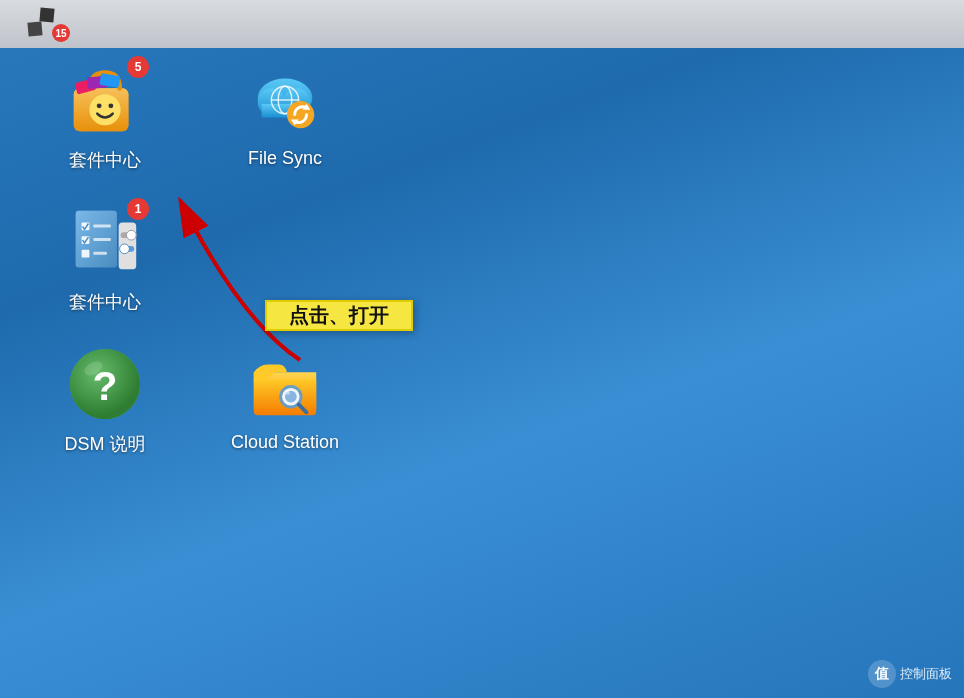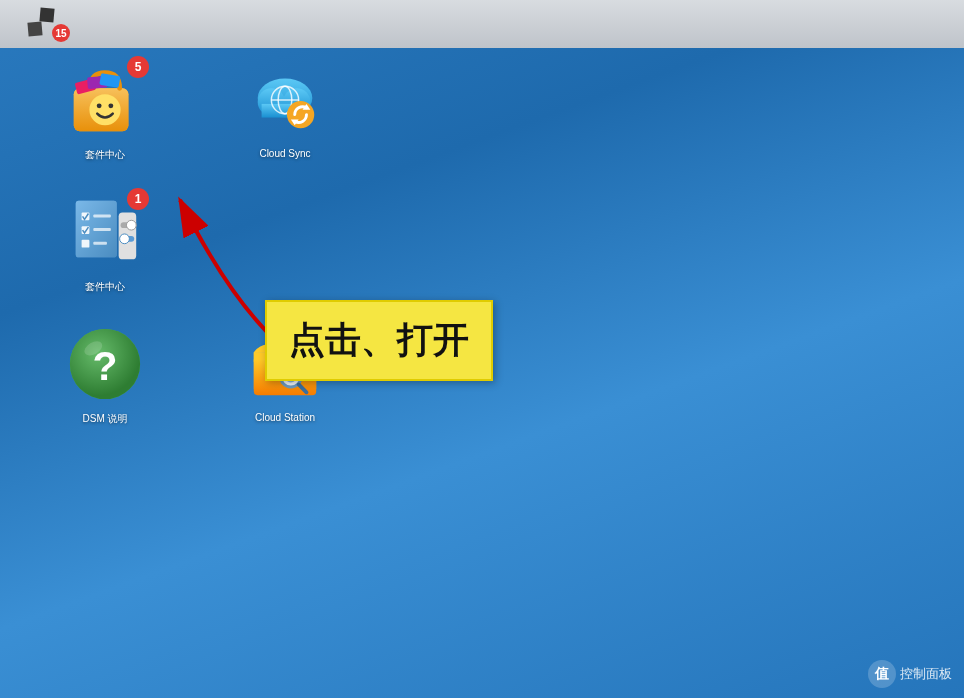--- a/index.html
+++ b/index.html
@@ -106,40 +106,40 @@
       height: 22px;
       display: flex;
       align-items: center;
       justify-content: center;
       z-index: 10;
     }
 
     .icon-label {
       margin-top: 8px;
       color: white;
-      font-size: 10px;
+      font-size: 18px;
       text-align: center;
       text-shadow: 0 1px 3px rgba(0,0,0,0.5);
     }
 
     
     .icon-img {
       width: 78px;
       height: 78px;
     }
 
     
     #callout-box {
       position: absolute;
       top: 300px;
       left: 265px;
       background: #f5e642;
       border: 2px solid #e0cc00;
-      padding: 14px 22px;
-      font-size: 36px;
+      padding: 0 22px;
+      font-size: 20px;
       font-weight: bold;
       color: #111;
       z-index: 50;
       box-shadow: 2px 2px 8px rgba(0,0,0,0.3);
     }
 
     
     #arrow-svg {
       position: absolute;
       top: 140px;
@@ -244,21 +244,21 @@
           <ellipse cx="40" cy="40" rx="7" ry="14" fill="none" stroke="white" stroke-width="1.5" opacity="0.8"></ellipse>
           <line x1="26" y1="40" x2="54" y2="40" stroke="white" stroke-width="1.5" opacity="0.8"></line>
 
           <circle cx="56" cy="55" r="14" fill="#f5a623"></circle>
           <path d="M50 55 A8 8 0 0 1 62 48" fill="none" stroke="white" stroke-width="3" stroke-linecap="round"></path>
           <polygon points="62,44 66,50 58,50" fill="white"></polygon>
           <path d="M62 55 A8 8 0 0 1 50 62" fill="none" stroke="white" stroke-width="3" stroke-linecap="round"></path>
           <polygon points="50,66 46,60 54,60" fill="white"></polygon>
         </svg>
       </div>
-      <span class="icon-label">Cloud Sync</span>
+      <span class="icon-label">File Sync</span>
     </div>
 
     <div class="desktop-icon">
       <div class="icon-wrapper">
         <svg class="icon-img" viewBox="0 0 80 80">
 
           <rect x="10" y="8" width="42" height="58" rx="3" fill="#5b9bd5"></rect>
           <rect x="10" y="8" width="42" height="58" rx="3" fill="url(#panelGrad)"></rect>
           <defs>
             <linearGradient id="panelGrad" x1="0" y1="0" x2="1" y2="1">

